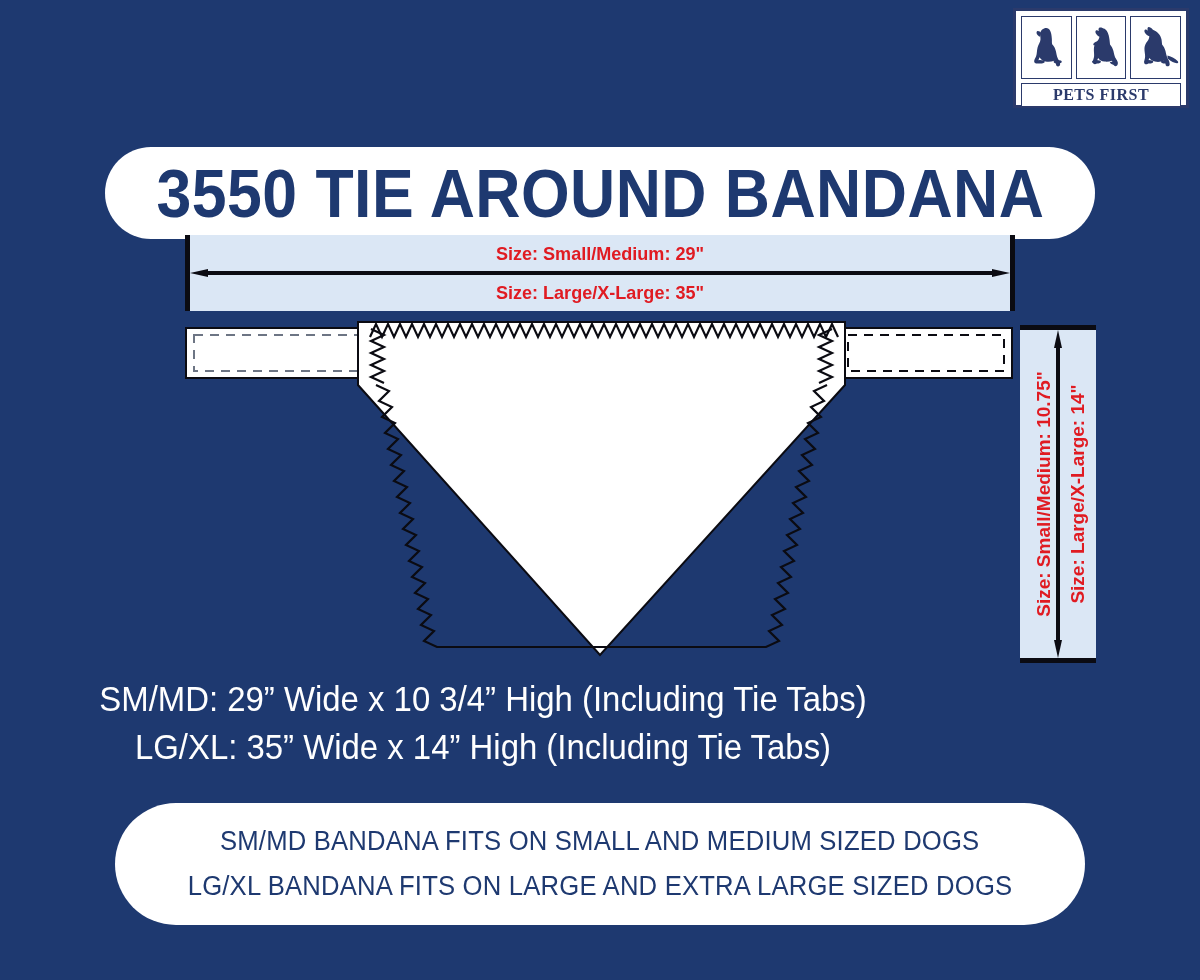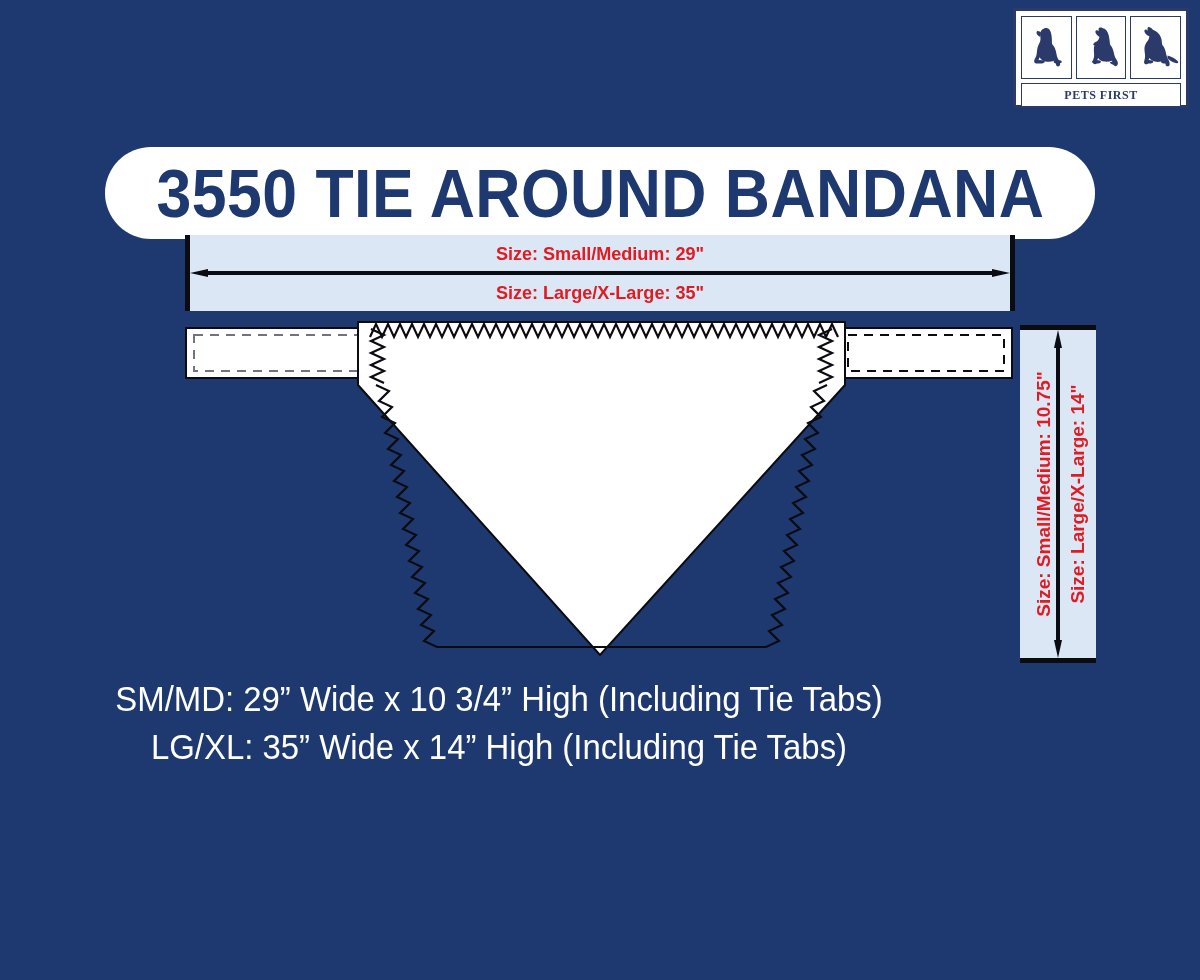--- a/index.html
+++ b/index.html
@@ -46,21 +46,21 @@
     height: 22px;
     background: #ffffff;
     border: 1.5px solid #2b3a6b;
     display: flex;
     align-items: center;
     justify-content: center;
   }
   #logo-wordmark span {
     color: #2b3a6b;
     font-weight: bold;
-    font-size: 12px;
+    font-size: 16px;
     letter-spacing: 0.5px;
     font-family: "Liberation Serif", serif;
     font-variant: small-caps;
     line-height: 1;
   }
 
   
   #title-pill {
     position: absolute;
     left: 105px;
@@ -183,21 +183,20 @@
   }
   #bandana svg { display: block; width: 840px; height: 355px; overflow: visible; }
 
   
   #dims {
     position: absolute;
     left: 0;
     top: 675px;
     width: 966px;
     text-align: center;
-    margin-left: 16px;
   }
   .dim-line {
     color: #ffffff;
     font-size: 35px;
     line-height: 48px;
     transform: scaleX(0.94);
     white-space: nowrap;
   }
 
   
@@ -322,14 +321,18 @@
     </div>
     <div class="vband-label" id="vband-label-left">Size: Small/Medium: 10.75"</div>
     <div class="vband-label" id="vband-label-right">Size: Large/X-Large: 14"</div>
   </div>
 
   <div id="dims">
     <div class="dim-line">SM/MD: 29” Wide x 10 3/4” High (Including Tie Tabs)</div>
     <div class="dim-line">LG/XL: 35” Wide x 14”  High (Including Tie Tabs)</div>
   </div>
 
+  <div id="bottom-pill">
+    <div class="bottom-line">SM/MD BANDANA FITS ON SMALL AND MEDIUM SIZED DOGS</div>
+    <div class="bottom-line">LG/XL BANDANA FITS ON LARGE AND EXTRA LARGE SIZED DOGS</div>
+  </div>
 
 </div>
 
 </body></html>

